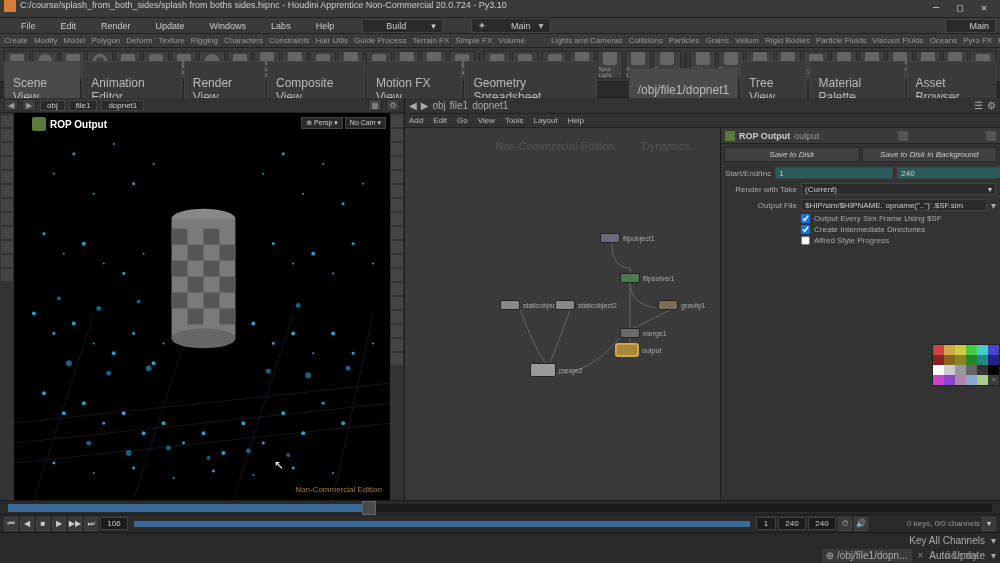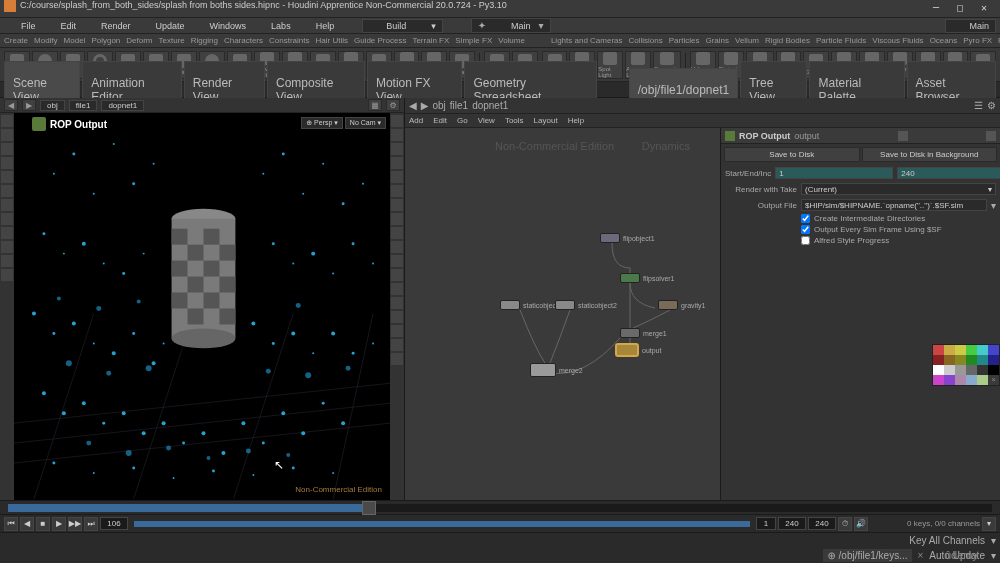--- a/index.html
+++ b/index.html
@@ -48,21 +48,21 @@
 .node { position: absolute; display: flex; align-items: center; gap: 3px; }
 .node-box { width: 20px; height: 10px; border-radius: 2px; border: 1px solid #222; }
 .node-label { font-size: 7px; color: #aaa; }
 .params-panel { width: 280px; background: #333; border-left: 1px solid #1a1a1a; display: flex; flex-direction: column; }
 .params-header { background: #3a3a3a; height: 16px; display: flex; align-items: center; padding: 0 4px; gap: 4px; border-bottom: 1px solid #222; }
 .params-header .ic2 { width: 10px; height: 10px; background: #5a7a3a; }
 .params-header .title2 { font-size: 9px; color: #ccc; font-weight: bold; }
 .params-header .title3 { font-size: 9px; color: #999; }
 .params-header .gear { margin-left: auto; width: 10px; height: 10px; background: #555; cursor:pointer; }
 .params-buttons { display: flex; gap: 2px; padding: 3px; }
-.params-btn { flex: 1; background: #404040; border: 1px solid #2a2a2a; padding: 2px; font-size: 8px; color: #ccc; text-align: center; cursor: pointer; }
+.params-btn { flex: 1; background: #404040; border: 1px solid #2a2a2a; padding: 2px; font-size: 8px; color: #ccc; text-align: center; cursor: pointer; font-style: italic; }
 .params-row { display: flex; align-items: center; padding: 2px 4px; gap: 4px; }
 .params-label { width: 72px; text-align: right; font-size: 8px; color: #aaa; }
 .params-input { background: #2a2a2a; border: 1px solid #444; padding: 1px 3px; font-size: 8px; color: #ccc; flex: 1; height: 12px; }
 .params-input.cyan { background: #2a5a5a; }
 .params-check { display: flex; align-items: center; gap: 4px; padding: 1px 4px 1px 80px; }
 .params-check input { width: 9px; height: 9px; }
 .params-check label { font-size: 8px; color: #aaa; }
 .timeline { background: #2a2a2a; height: 14px; display: flex; align-items: center; padding: 0 4px; border-top: 1px solid #1a1a1a; position: relative; }
 .timeline-track { flex: 1; height: 8px; background: #1a1a1a; position: relative; margin: 0 4px; }
 .timeline-fill { position: absolute; left: 0; top: 0; height: 100%; width: 36%; background: #3a6a9a; }
@@ -570,25 +570,25 @@
               <span>▾</span>
             </div>
         </div>
         <div class="params-row">
           <div class="params-label">Output File</div>
           <input class="params-input" value="$HIP/sim/$HIPNAME.`opname(&quot;..&quot;)`.$SF.sim" style="">
           <div class="navbtn">▾</div>
         </div>
         <div class="params-check">
             <input type="checkbox" checked="" style="">
-            <label>Create Intermediate Directories</label>
+            <label>Output Every Sim Frame Using $SF</label>
           </div>
         <div class="params-check">
             <input type="checkbox" checked="" style="">
-            <label>Output Every Sim Frame Using $SF</label>
+            <label>Create Intermediate Directories</label>
           </div>
         <div class="params-check">
             <input type="checkbox" style="">
             <label>Alfred Style Progress</label>
           </div>
       </div>
     </div>
   </div>
 </div>
 
@@ -619,21 +619,21 @@
 
 <div class="statusbar">
   <div class="status-row">
     <div class="status-right">
       <span>Key All Channels</span>
       <span>▾</span>
     </div>
   </div>
   <div class="status-row">
     <div class="status-right">
-      <span style="background:#3a3a3a;padding:1px 4px">⊕ /obj/file1/keys...</span>
+      <span style="background:#3a3a3a;padding:1px 4px">⊕ /obj/file1/dopn...</span>
       <span style="color:#888">×</span>
       <span>Auto Update</span>
       <span>▾</span>
     </div>
   </div>
 </div>
 
 <div class="color-palette">
   <div class="color-swatch" style="background:#c44"></div>
   <div class="color-swatch" style="background:#ca4"></div>

